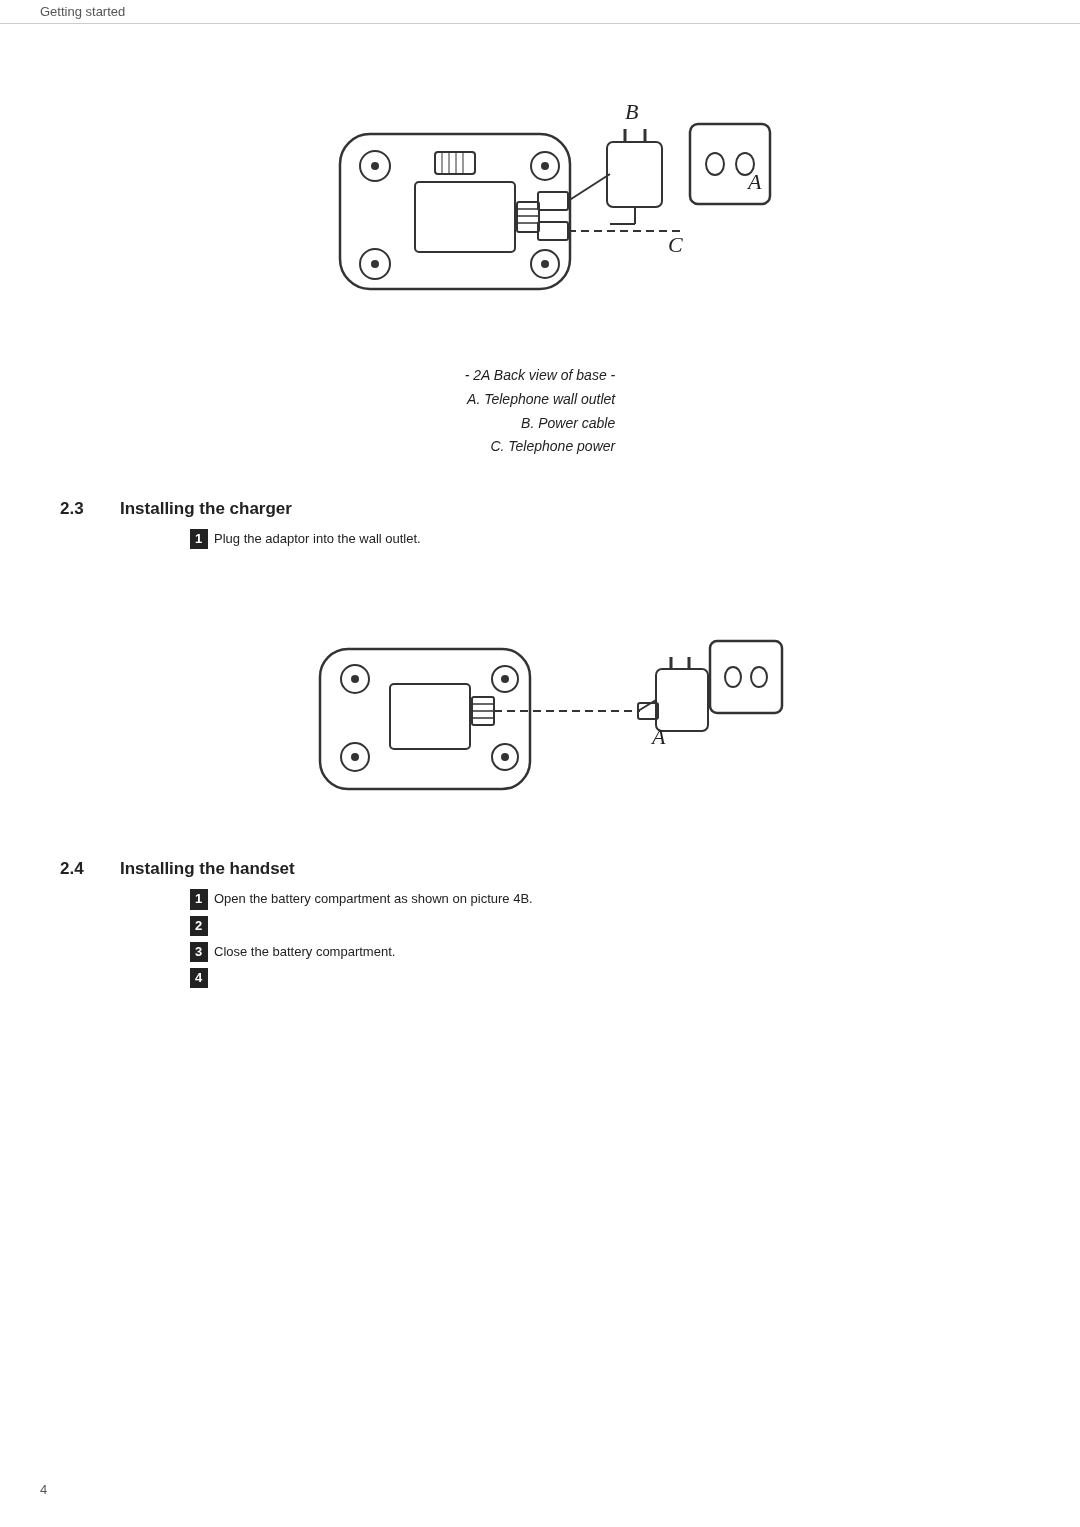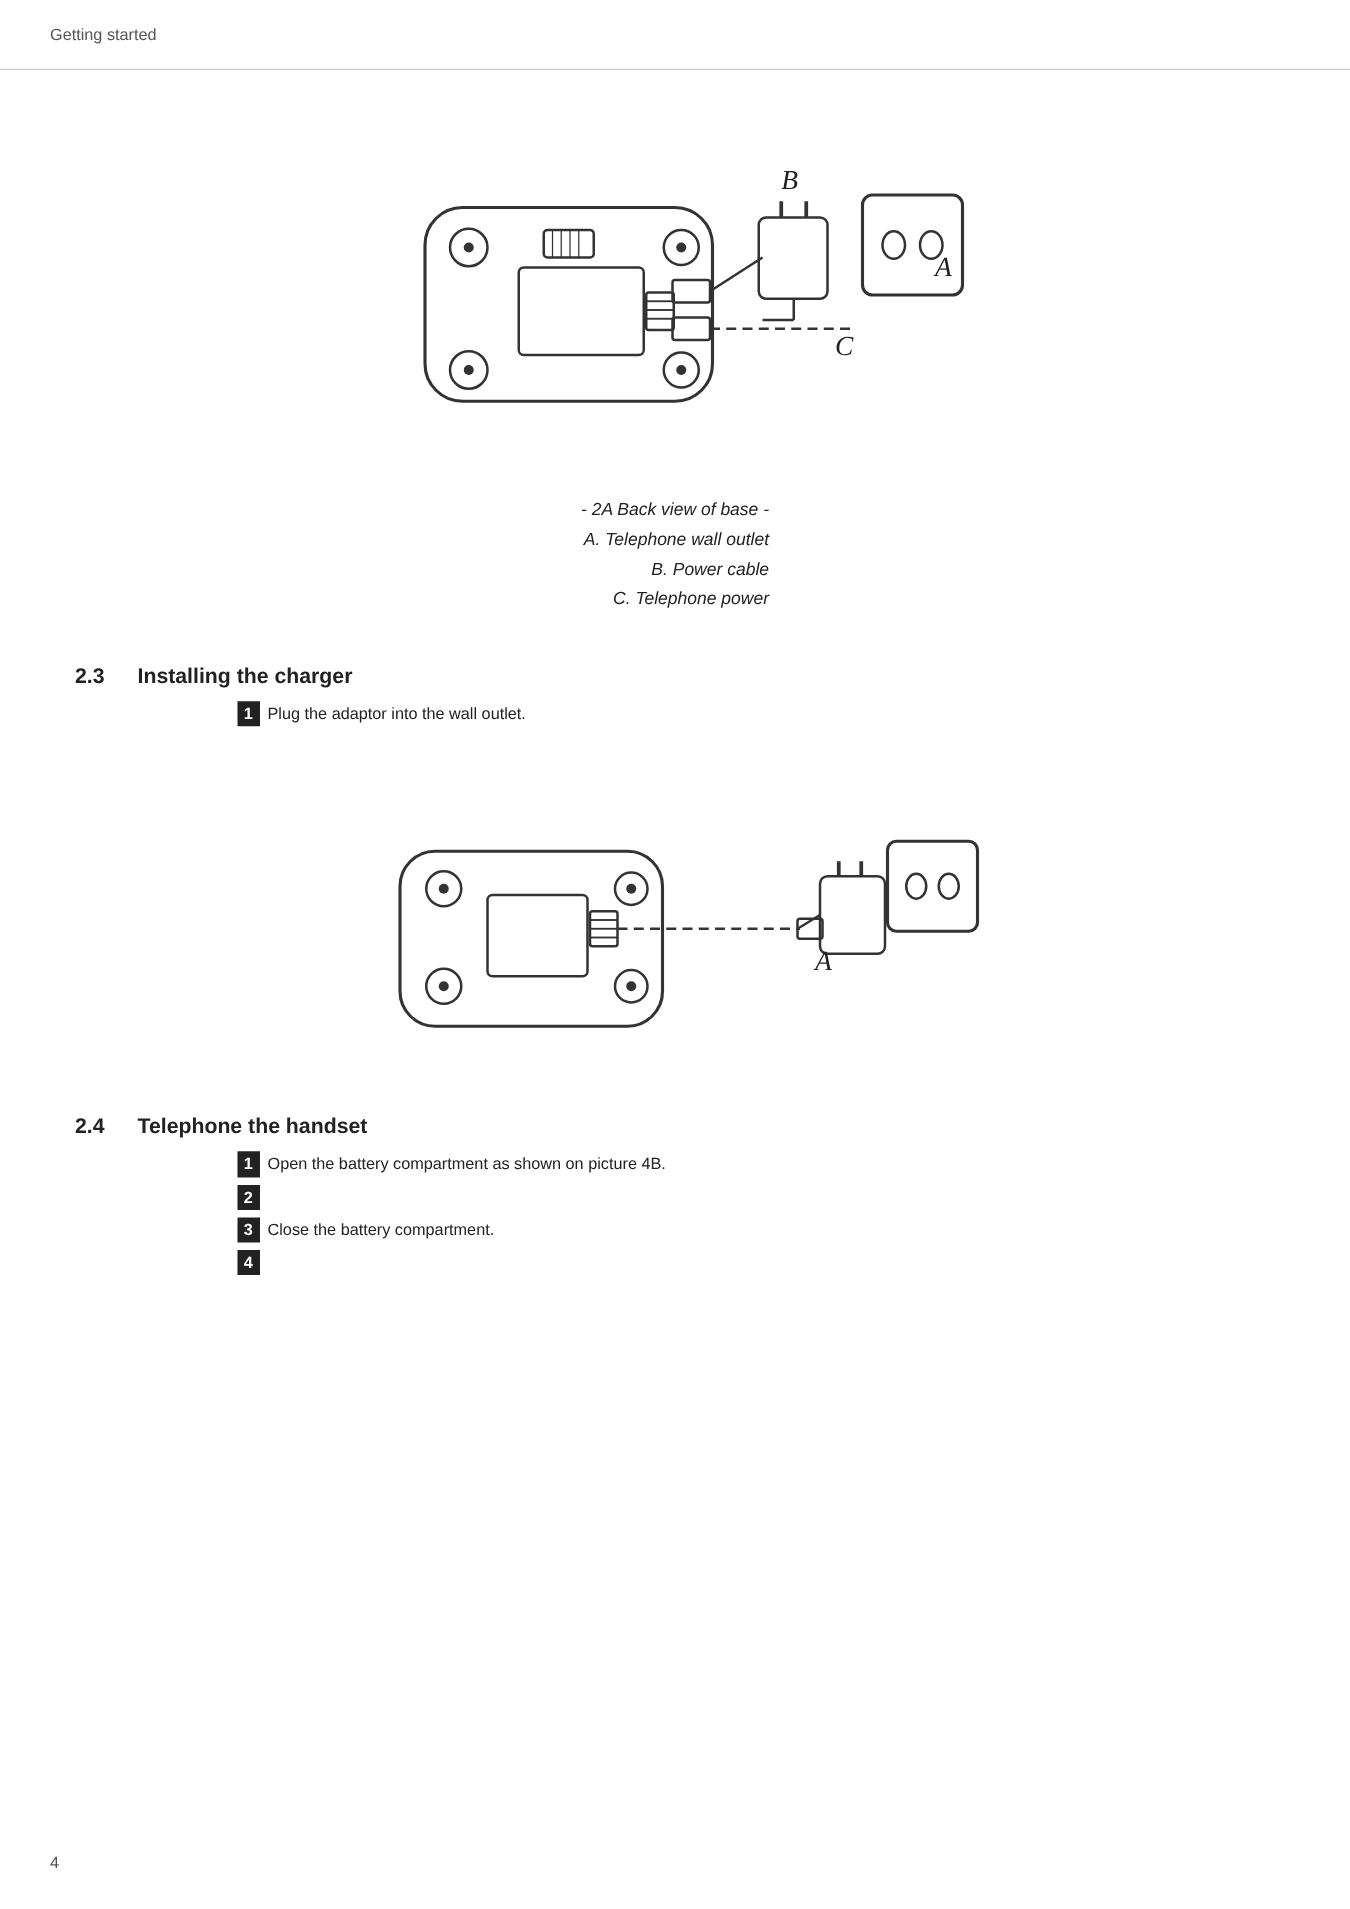--- a/index.html
+++ b/index.html
@@ -6,21 +6,21 @@
     body {
       width: 1080px;
       min-height: 1527px;
       background: #fff;
       font-family: Arial, sans-serif;
       font-size: 15px;
       color: #222;
     }
     .page-header {
       border-bottom: 1px solid #ccc;
-      padding: 20px 40px;
+      padding: 4px 40px;
       font-size: 13px;
       color: #555;
     }
     .page-content {
       padding: 30px 60px 60px 60px;
     }
     .diagram-area {
       display: flex;
       flex-direction: column;
       align-items: center;
@@ -29,21 +29,21 @@
     .caption {
       text-align: right;
       font-style: italic;
       font-size: 14px;
       line-height: 1.7;
       margin-bottom: 20px;
     }
     .section-heading {
       display: flex;
       align-items: baseline;
-      gap: 10px;
+      gap: 20px;
       margin: 20px 0 10px 0;
     }
     .section-number {
       font-weight: bold;
       font-size: 17px;
       min-width: 40px;
     }
     .section-title {
       font-weight: bold;
       font-size: 17px;
@@ -207,21 +207,21 @@
 
       <rect x="420" y="62" width="72" height="72" rx="7" fill="none" stroke="#333" stroke-width="2.5"></rect>
       <ellipse cx="443" cy="98" rx="8" ry="10" fill="none" stroke="#333" stroke-width="2"></ellipse>
       <ellipse cx="469" cy="98" rx="8" ry="10" fill="none" stroke="#333" stroke-width="2"></ellipse>
     </svg>
 
   </div>
 
   <div class="section-heading">
     <span class="section-number">2.4</span>
-    <span class="section-title">Telephone the handset</span>
+    <span class="section-title">Installing the handset</span>
   </div>
 
   <div class="steps-area">
     <div class="step">
       <span class="step-num">1</span>
       <span class="step-text">Open the battery compartment as shown on picture 4B.</span>
     </div>
     <div class="step">
       <span class="step-num">2</span>
     </div>

